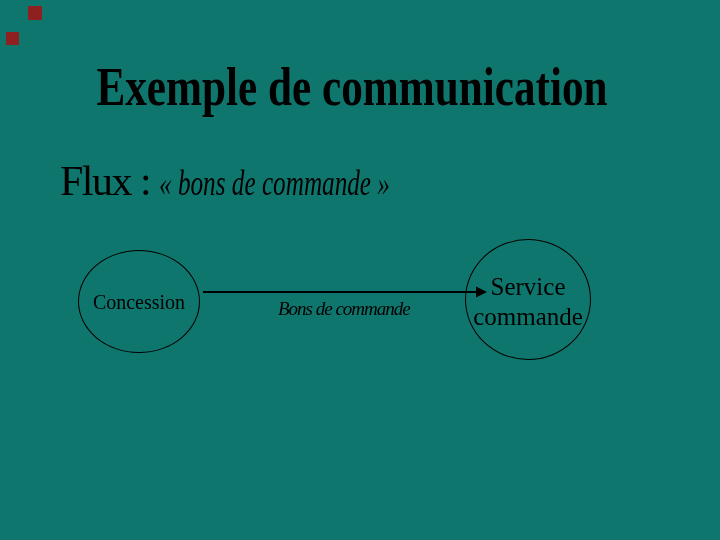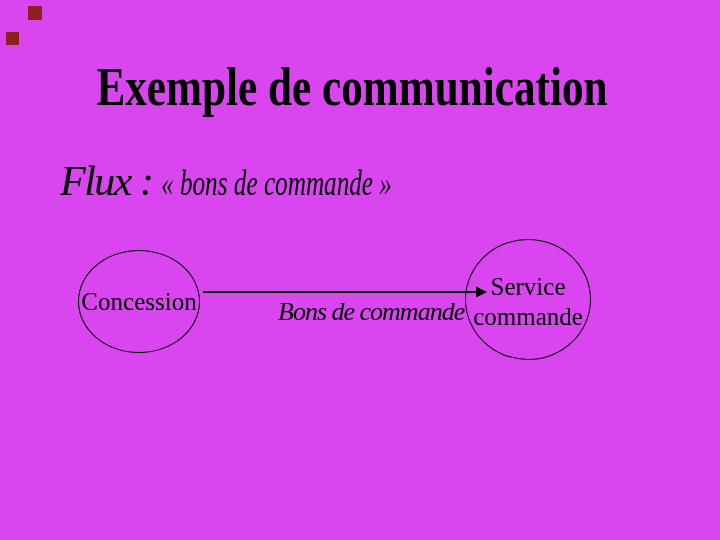--- a/index.html
+++ b/index.html
@@ -11,21 +11,21 @@
     height: 540px;
     overflow: hidden;
     background: #ffffff;
     font-family: "Liberation Serif", "DejaVu Serif", serif;
     color: #000000;
   }
   .slide {
     position: relative;
     width: 720px;
     height: 540px;
-    background: #d946ef;
+    background: #0f766e;
   }
   .decor-sq {
     position: absolute;
     background: #8e2020;
   }
   #sq-top {
     left: 28px;
     top: 6px;
     width: 14px;
     height: 14px;
@@ -51,21 +51,20 @@
   .flux {
     position: absolute;
     left: 60px;
     top: 160px;
     font-size: 42px;
     line-height: 1;
     white-space: nowrap;
   }
   .flux-label {
     letter-spacing: -1.5px;
-    font-style: italic;
   }
   .flux-value {
     display: inline-block;
     font-style: italic;
     font-size: 36px;
     line-height: 1;
     transform: scaleX(0.7);
     transform-origin: 0 50%;
   }
   .ellipse {
@@ -76,21 +75,21 @@
     display: flex;
     align-items: center;
     justify-content: center;
     box-sizing: border-box;
   }
   #node-left {
     left: 78px;
     top: 250px;
     width: 122px;
     height: 103px;
-    font-size: 25px;
+    font-size: 20px;
     line-height: 1;
     white-space: nowrap;
   }
   #node-right {
     left: 465px;
     top: 239px;
     width: 126px;
     height: 121px;
     font-size: 25px;
     text-align: center;
@@ -101,21 +100,21 @@
   }
   .arrow-svg {
     position: absolute;
     left: 200px;
     top: 284px;
   }
   .arrow-label {
     position: absolute;
     left: 278px;
     top: 299px;
-    font-size: 26px;
+    font-size: 19px;
     font-style: italic;
     letter-spacing: -1px;
     line-height: 1;
     white-space: nowrap;
   }
 </style>
 </head>
 <body>
 
 <div class="slide">

